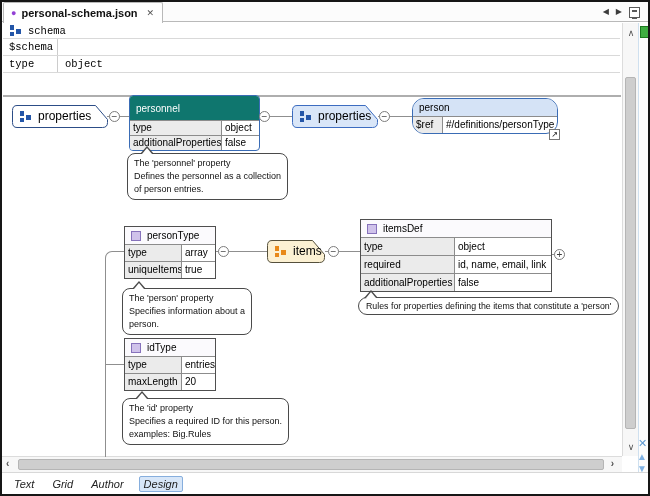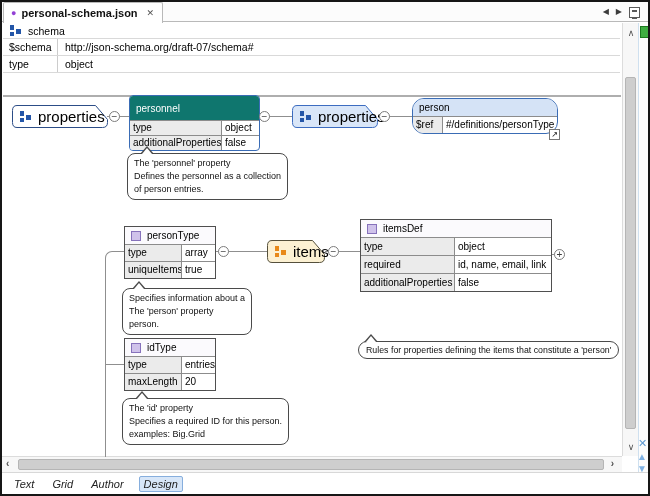--- a/index.html
+++ b/index.html
@@ -12,41 +12,41 @@
   .etab{position:absolute;left:1px;top:0;height:21px;background:#fff;border:1px solid #b9b9b9;border-bottom:none;border-top-left-radius:2px;border-top-right-radius:2px;display:flex;align-items:center;padding:0 8px 0 7px;gap:5px;z-index:2;}
   .etab .dot{color:#9340d5;font-size:9px;line-height:10px;}
   .etab .ttl{font-size:11px;font-weight:bold;color:#111;}
   .etab .cls{font-size:9px;color:#555;margin-left:4px;cursor:pointer;}
   .tabicons{position:absolute;right:8px;top:4px;display:flex;gap:7px;align-items:center;}
   .tabicons .tri{font-size:8px;color:#3c3c3c;line-height:12px;}
   .menu-icon{width:11px;height:11px;border:1px solid #5a5a5a;position:relative;background:#fff;}
   .menu-icon::before{content:"";position:absolute;left:2px;right:2px;top:2px;height:5px;border-top:2px solid #5a5a5a;border-bottom:2px solid #5a5a5a;}
 
   
-  .root-table{position:absolute;left:1px;top:21px;width:617px;font-size:10.5px;color:#000;background:#fff;}
+  .root-table{position:absolute;left:1px;top:21px;width:617px;font-size:10.5px;color:#000;background:#fff;font-family:Liberation Mono, monospace;}
   .rt-head{height:16px;display:flex;align-items:center;gap:7px;padding-left:7px;border-bottom:1px solid #d9d9d9;}
   .rt-row{display:flex;height:17px;line-height:16px;border-bottom:1px solid #d9d9d9;}
   .rt-lbl{width:55px;border-right:1px solid #cccccc;padding-left:6px;flex:none;}
   .rt-val{padding-left:7px;white-space:nowrap;}
   .rt-bottom{position:absolute;left:0;top:72px;width:618px;height:2px;background:#aeaeae;}
 
   
   .sqicon{position:relative;width:11px;height:11px;flex:none;display:inline-block;}
   .sqicon i{position:absolute;display:block;}
   .sqicon i:nth-child(1){left:0;top:0;width:4px;height:5px;}
   .sqicon i:nth-child(2){left:0;top:7px;width:4px;height:4px;}
   .sqicon i:nth-child(3){left:6px;top:4px;width:5px;height:5px;}
   .sq-blue i{background:#2456a8;}
   .sq-orange i{background:#e8891a;}
 
   
   .badge{position:absolute;height:23px;z-index:4;cursor:pointer;}
   .badge svg{position:absolute;left:0;top:0;}
   .badge .bic{position:absolute;left:8px;top:6px;}
-  .badge .blb{position:absolute;left:26px;top:0;height:31px;line-height:23px;font-size:15px;color:#000;}
+  .badge .blb{position:absolute;left:26px;top:0;height:31px;line-height:23px;font-size:12px;color:#000;}
 
   
   .etable{position:absolute;background:#fff;font-size:10px;color:#000;z-index:4;}
   .ehead{display:flex;align-items:center;gap:6px;padding-left:6px;white-space:nowrap;}
   .erow{display:flex;border-top:1px solid #8c8c8c;white-space:nowrap;}
   .elbl{background:#ebebeb;border-right:1px solid #8c8c8c;padding:0 3px;flex:none;overflow:hidden;}
   .eval{padding:0 3px;flex:1;overflow:hidden;}
   .t-personnel{border:1px solid #3a6cb5;border-radius:4px;overflow:hidden;}
   .t-personnel .ehead{background:#0f766e;color:#fff;height:24px;}
   .t-personnel .erow{height:15px;line-height:14px;}
@@ -63,21 +63,21 @@
 
   
   .hline{position:absolute;height:1px;background:#8f8f8f;z-index:1;}
   .trunk{position:absolute;left:103px;top:249px;width:19px;height:206px;border-left:1px solid #8f8f8f;border-top:1px solid #8f8f8f;border-top-left-radius:7px;z-index:1;}
   .circ{position:absolute;width:11px;height:11px;border:1px solid #7c7c7c;border-radius:50%;background:#fff;text-align:center;font-size:10px;line-height:9px;color:#3c3c3c;z-index:5;cursor:pointer;}
 
   
   .annot{position:absolute;background:#fff;border:1px solid #4a4a4a;border-radius:8px;font-size:9px;line-height:13px;padding:3px 6px;color:#111;white-space:nowrap;z-index:4;}
   .annot .tail{position:absolute;top:-8px;width:0;height:0;border-left:7px solid transparent;border-right:7px solid transparent;border-bottom:8px solid #4a4a4a;}
   .annot .tail::after{content:"";position:absolute;left:-5.5px;top:1.8px;border-left:5.5px solid transparent;border-right:5.5px solid transparent;border-bottom:6.4px solid #fff;}
-  .annot.pill{border-radius:9px;font-size:8.8px;padding:2px 7px;line-height:12px;margin-top:44px;}
+  .annot.pill{border-radius:9px;font-size:8.8px;padding:2px 7px;line-height:12px;}
 
   
   .vscroll{position:absolute;left:620px;top:21px;width:16px;height:433px;background:#f7f7f7;border-left:1px solid #dcdcdc;}
   .vthumb{position:absolute;left:2px;top:54px;width:11px;height:352px;background:#cecece;border:1px solid #b5b5b5;border-radius:2px;}
   .varr{position:absolute;left:0;width:16px;text-align:center;font-size:9px;color:#4f4f4f;}
   .hscroll{position:absolute;left:0;top:454px;width:620px;height:16px;background:#f7f7f7;border-top:1px solid #dcdcdc;}
   .hthumb{position:absolute;left:16px;top:2px;width:586px;height:11px;background:#cecece;border:1px solid #b5b5b5;border-radius:2px;}
   .harr{position:absolute;top:1px;font-size:10px;color:#4f4f4f;font-weight:bold;}
   .ruler{position:absolute;left:636px;top:21px;width:12px;height:458px;background:#fdfdfd;border-left:1px solid #cfe0ef;}
   .okmark{position:absolute;left:638px;top:24px;width:10px;height:12px;background:#3fae41;border:1px solid #1c7a1f;}
@@ -113,21 +113,20 @@
     <div class="rt-head">
       <span class="sqicon sq-blue">
           <i></i>
           <i></i>
           <i></i>
         </span>
       <span>schema</span>
     </div>
     <div class="rt-row">
       <span class="rt-lbl">$schema</span>
-      <span class="rt-val">http://json-schema.org/draft-07/schema#</span>
     </div>
     <div class="rt-row">
       <span class="rt-lbl">type</span>
       <span class="rt-val">object</span>
     </div>
     <div class="rt-bottom"></div>
   </div>
 
   <div class="hline" style="left:105px;top:114px;width:22px;"></div>
   <div class="hline" style="left:255px;top:114px;width:35px;"></div>
@@ -236,22 +235,22 @@
         <span class="eval">id, name, email, link</span>
       </div>
     <div class="erow">
         <span class="elbl" style="width:94px;">additionalProperties</span>
         <span class="eval">false</span>
       </div>
   </div>
 
   <div class="annot" style="left:120px;top:286px;">
     <span class="tail" style="left:9px;"></span>
+    <div>The 'person' property</div>
     <div>Specifies information about a</div>
-    <div>The 'person' property</div>
     <div>person.</div>
   </div>
 
   <div class="annot pill" style="left:356px;top:295px;">
     <span class="tail" style="left:5px;"></span>
     <div>Rules for properties defining the items that constitute a 'person'</div>
   </div>
 
   <div class="etable t-def" style="left:122px;top:336px;width:92px;">
     <div class="ehead">
@@ -265,21 +264,21 @@
     <div class="erow">
         <span class="elbl" style="width:57px;">maxLength</span>
         <span class="eval">20</span>
       </div>
   </div>
 
   <div class="annot" style="left:120px;top:396px;">
     <span class="tail" style="left:12px;"></span>
     <div>The 'id' property</div>
     <div>Specifies a required ID for this person.</div>
-    <div>examples: Big.Grid</div>
+    <div>examples: Big.Rules</div>
   </div>
 
   <div class="vscroll">
     <span class="varr" style="top:5px;">∧</span>
     <div class="vthumb"></div>
     <span class="varr" style="bottom:4px;">∨</span>
   </div>
   <div class="ruler"></div>
   <div class="okmark"></div>
   <div class="bnav x">✕</div>

